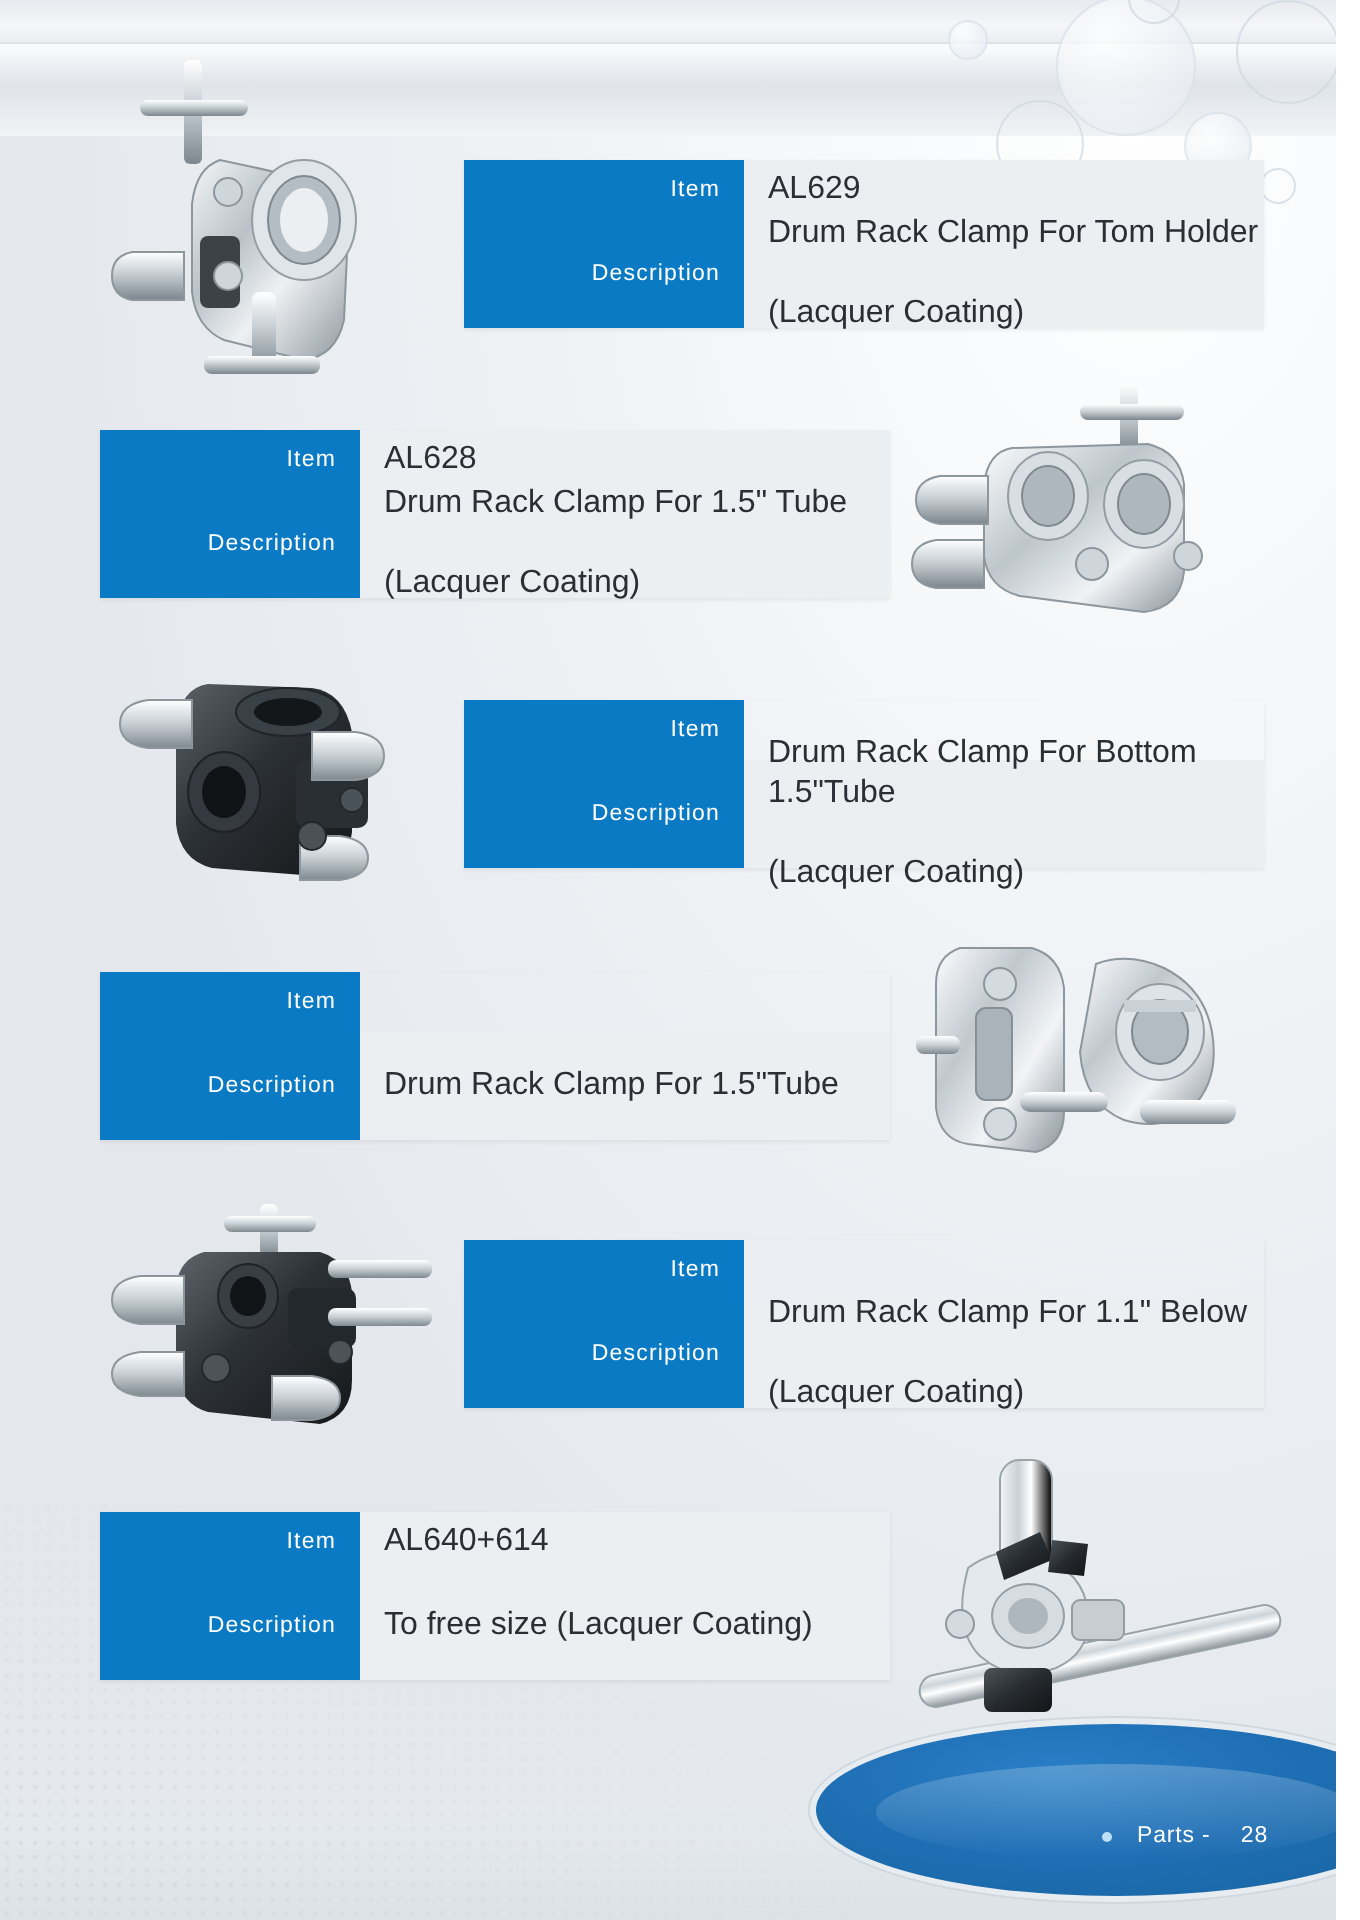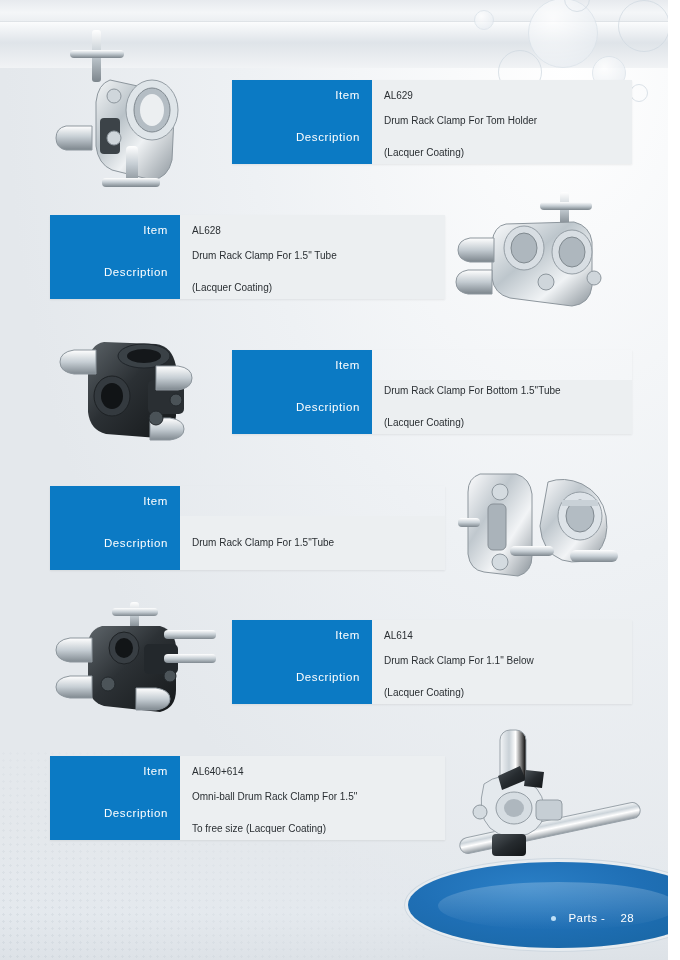--- a/index.html
+++ b/index.html
@@ -85,21 +85,21 @@
     align-items: center;
     justify-content: flex-end;
     padding-right: 12px;
     flex: 0 0 auto;
   }
   .row.item .label { height: 30px; }
   .row.desc .label { height: 54px; padding-left: 40px; }
   .value {
     background: #eceff1;
     color: #2a2f33;
-    font-size: 10px;
+    font-size: 16px;
     flex: 1 1 auto;
     display: flex;
     flex-direction: column;
     justify-content: center;
     padding-left: 12px;
   }
   .row.item .value { height: 30px; justify-content: center; }
   .row.desc .value { height: 54px; gap: 20px; }
   .value .line { line-height: 1.25; }
 
@@ -346,42 +346,40 @@
         <circle cx="56" cy="92" r="7" fill="#4c5459" stroke="#23282c"></circle>
         <circle cx="118" cy="84" r="6" fill="#4c5459" stroke="#23282c"></circle>
       </g>
     </svg>
   </div>
 
   <div class="block" style="left:232px; top:620px; width:400px;">
     <div class="table">
       <div class="row item">
         <div class="label" style="width:140px;">Item</div>
-        <div class="value">AL614</div>
       </div>
       <div class="row desc">
         <div class="label" style="width:140px;">Description</div>
         <div class="value">
           <span class="line">Drum Rack Clamp For 1.1" Below</span>
           <span class="line">(Lacquer Coating)</span>
         </div>
       </div>
     </div>
   </div>
 
   <div class="block" style="left:50px; top:756px; width:395px;">
     <div class="table">
       <div class="row item">
         <div class="label" style="width:130px;">Item</div>
         <div class="value">AL640+614</div>
       </div>
       <div class="row desc">
         <div class="label" style="width:130px;">Description</div>
         <div class="value">
-          <span class="line">Omni-ball Drum Rack Clamp For 1.5"</span>
           <span class="line">To free size (Lacquer Coating)</span>
         </div>
       </div>
     </div>
   </div>
 
   <div class="prod" style="left:440px; top:726px;">
     <svg width="210" height="150" viewBox="0 0 210 150">
       <defs>
         <linearGradient id="tube" x1="0" y1="0" x2="0" y2="1">

